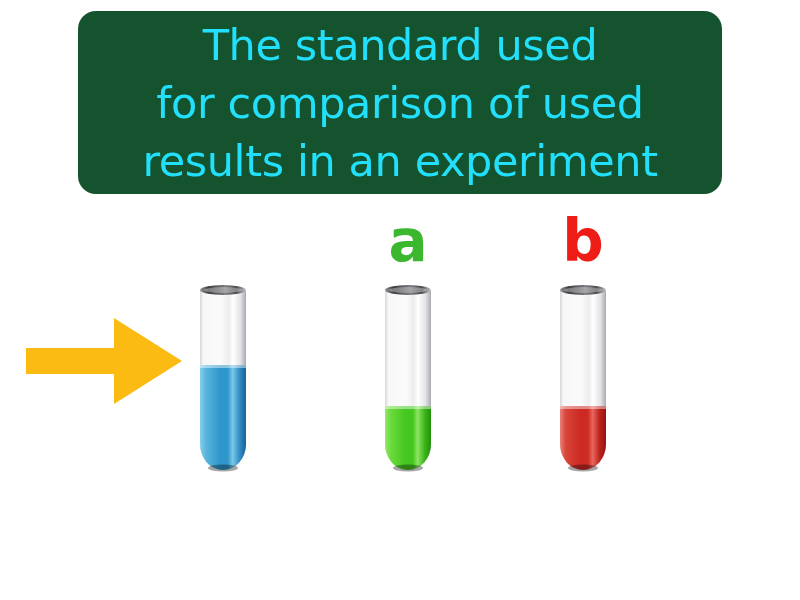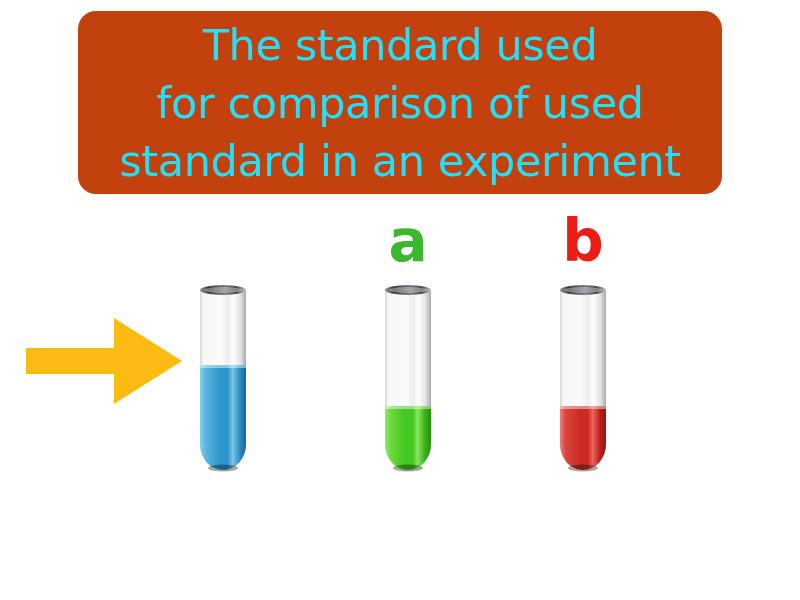--- a/index.html
+++ b/index.html
@@ -15,21 +15,21 @@
     font-family: "DejaVu Sans", "Liberation Sans", sans-serif;
   }
 
   
   #definition-banner {
     position: absolute;
     left: 78px;
     top: 11px;
     width: 644px;
     height: 183px;
-    background: #c2410c;
+    background: #14532d;
     border-radius: 18px;
     display: flex;
     flex-direction: column;
     align-items: center;
     justify-content: center;
     box-sizing: border-box;
     padding: 4px 12px;
   }
   .definition-line {
     color: #22dffb;
@@ -85,21 +85,21 @@
     width: 48px;
     height: 188px;
   }
 </style>
 </head>
 <body>
 
 <div id="definition-banner">
   <div class="definition-line">The standard used</div>
   <div class="definition-line">for comparison of used</div>
-  <div class="definition-line">standard in an experiment</div>
+  <div class="definition-line">results in an experiment</div>
 </div>
 
 <svg id="pointer-arrow" viewBox="0 0 156 86" width="156" height="86">
   <polygon points="0,30 88,30 88,0 156,43 88,86 88,56 0,56" fill="#fbbb13"></polygon>
 </svg>
 
 <div class="tube-group" id="tube-group-control">
   <div class="tube-label blank"></div>
   <svg class="tube" viewBox="0 0 48 188" width="48" height="188">
     <defs>

